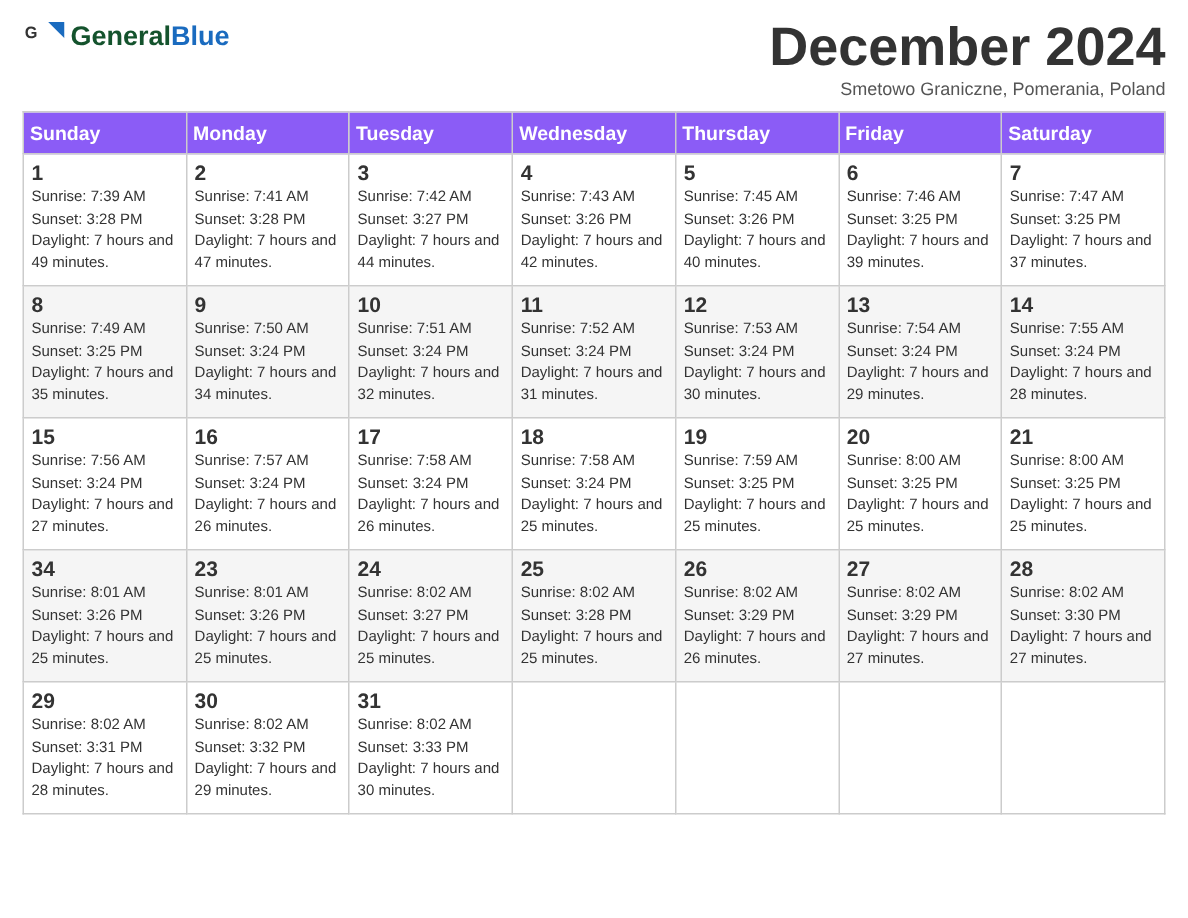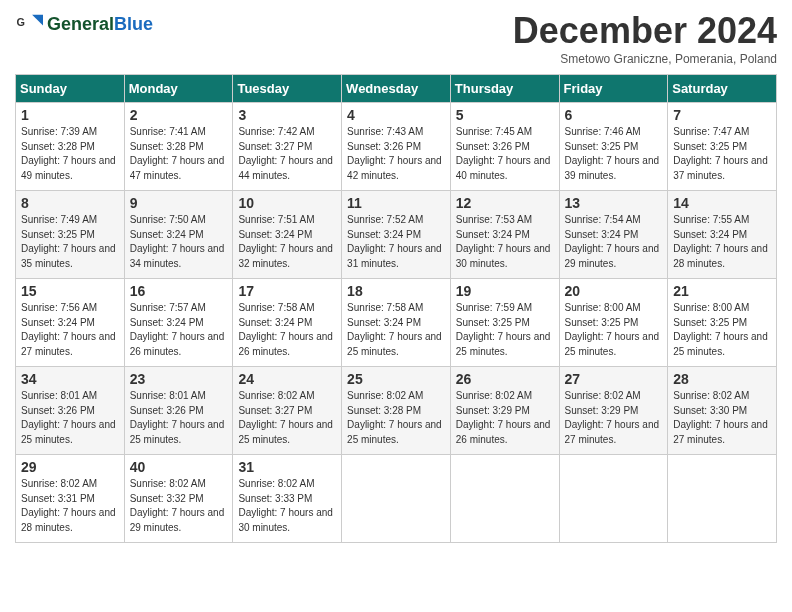--- a/index.html
+++ b/index.html
@@ -36,21 +36,21 @@
     .location-title {
       font-size: 12px;
       color: #555;
     }
     .calendar-table {
       width: 100%;
       border-collapse: collapse;
       table-layout: fixed;
     }
     .calendar-table thead th {
-      background-color: #0f766e;
+      background-color: #8b5cf6;
       color: #fff;
       font-size: 13px;
       font-weight: bold;
       padding: 6px 4px;
       text-align: left;
       border: 1px solid #ccc;
     }
     .calendar-table tbody td {
       vertical-align: top;
       border: 1px solid #ccc;
@@ -345,21 +345,21 @@
       <tr>
         <td>
           <span class="day-number">29</span>
         <div class="day-info">
           Sunrise: 8:02 AM<br>
           Sunset: 3:31 PM<br>
           Daylight: 7 hours and 28 minutes.
         </div>
         </td>
         <td>
-          <span class="day-number">40</span>
+          <span class="day-number">30</span>
         <div class="day-info">
           Sunrise: 8:02 AM<br>
           Sunset: 3:32 PM<br>
           Daylight: 7 hours and 29 minutes.
         </div>
         </td>
         <td>
           <span class="day-number">31</span>
         <div class="day-info">
           Sunrise: 8:02 AM<br>

